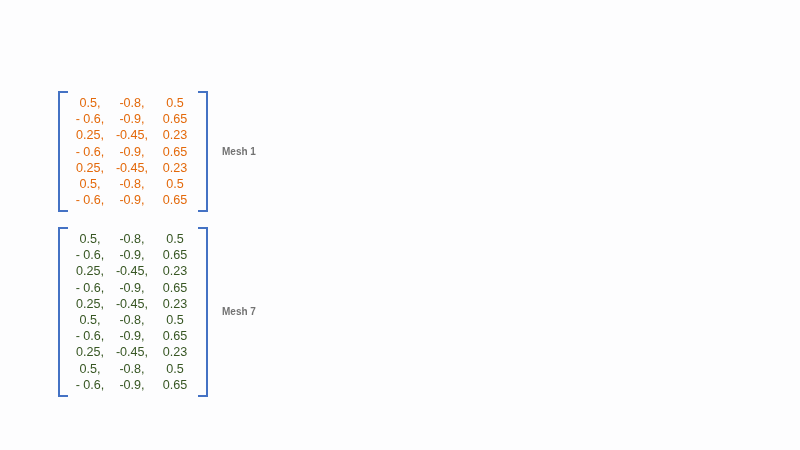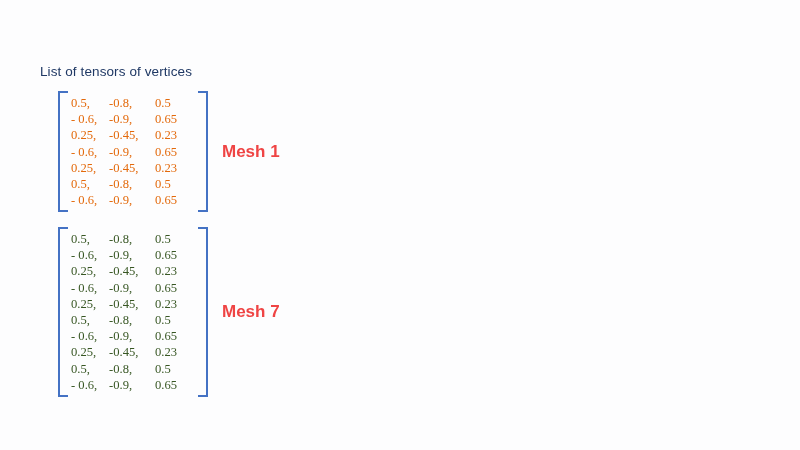--- a/index.html
+++ b/index.html
@@ -74,47 +74,45 @@
 
   .matrix-row {
     display: flex;
     height: 16.2px;
     line-height: 16.2px;
     font-size: 12.6px;
     white-space: pre;
   }
 
   .cell {
-    text-align: left;
+    text-align: center;
     white-space: pre;
-    font-family: Liberation Serif, serif;
   }
   .cell.c0 { width: 38px; }
   .cell.c1 { width: 46px; }
   .cell.c2 { width: 40px; }
 
   
   .mesh1 .matrix-row { color: #e3690b; }
   .mesh2 .matrix-row { color: #375623; }
 
   
   .mesh-label {
     margin-left: 14px;
-    font-size: 17px;
+    font-size: 10px;
     font-weight: bold;
-    color: #ef4444;
+    color: #737373;
     white-space: nowrap;
   }
 </style>
 </head>
 <body>
 
 <div id="slide">
 
-  <div class="slide-title">List of tensors of vertices</div>
 
   <div class="tensor-group mesh1" id="group-mesh1">
     <div class="matrix">
       <div class="bracket left"></div>
       <div class="matrix-rows" id="rows-mesh1">
           <div class="matrix-row"><span class="cell c0">0.5,</span><span class="cell c1">-0.8,</span><span class="cell c2">0.5</span></div>
           <div class="matrix-row"><span class="cell c0">- 0.6,</span><span class="cell c1">-0.9,</span><span class="cell c2">0.65</span></div>
           <div class="matrix-row"><span class="cell c0">0.25,</span><span class="cell c1">-0.45,</span><span class="cell c2">0.23</span></div>
           <div class="matrix-row"><span class="cell c0">- 0.6,</span><span class="cell c1">-0.9,</span><span class="cell c2">0.65</span></div>
           <div class="matrix-row"><span class="cell c0">0.25,</span><span class="cell c1">-0.45,</span><span class="cell c2">0.23</span></div>

